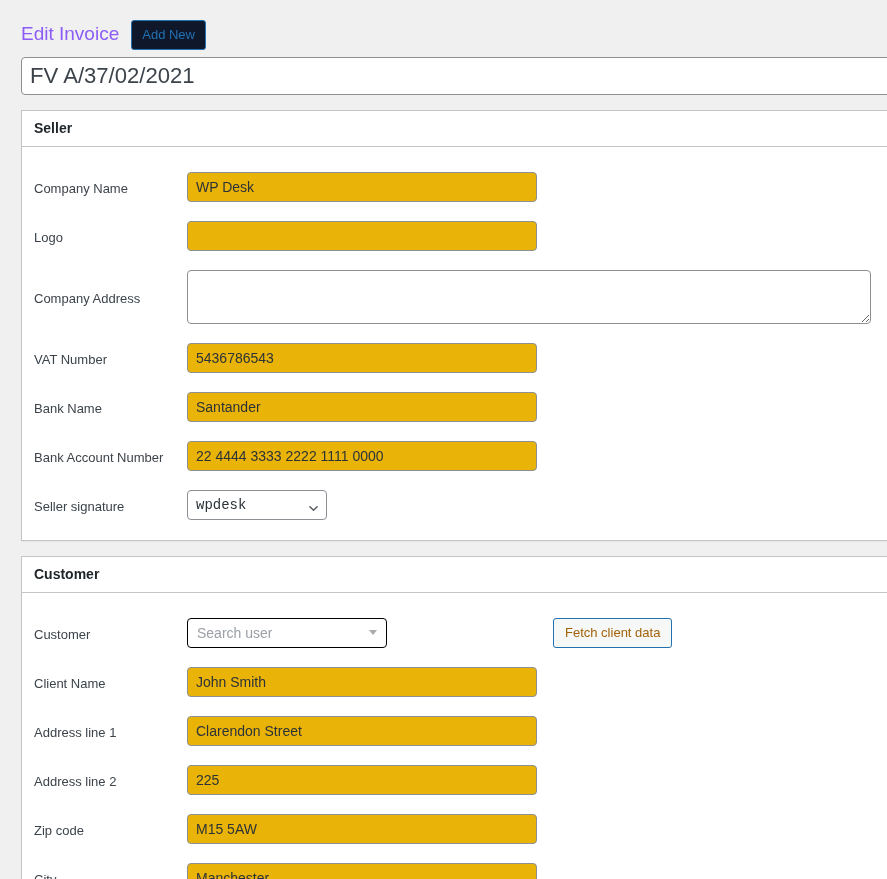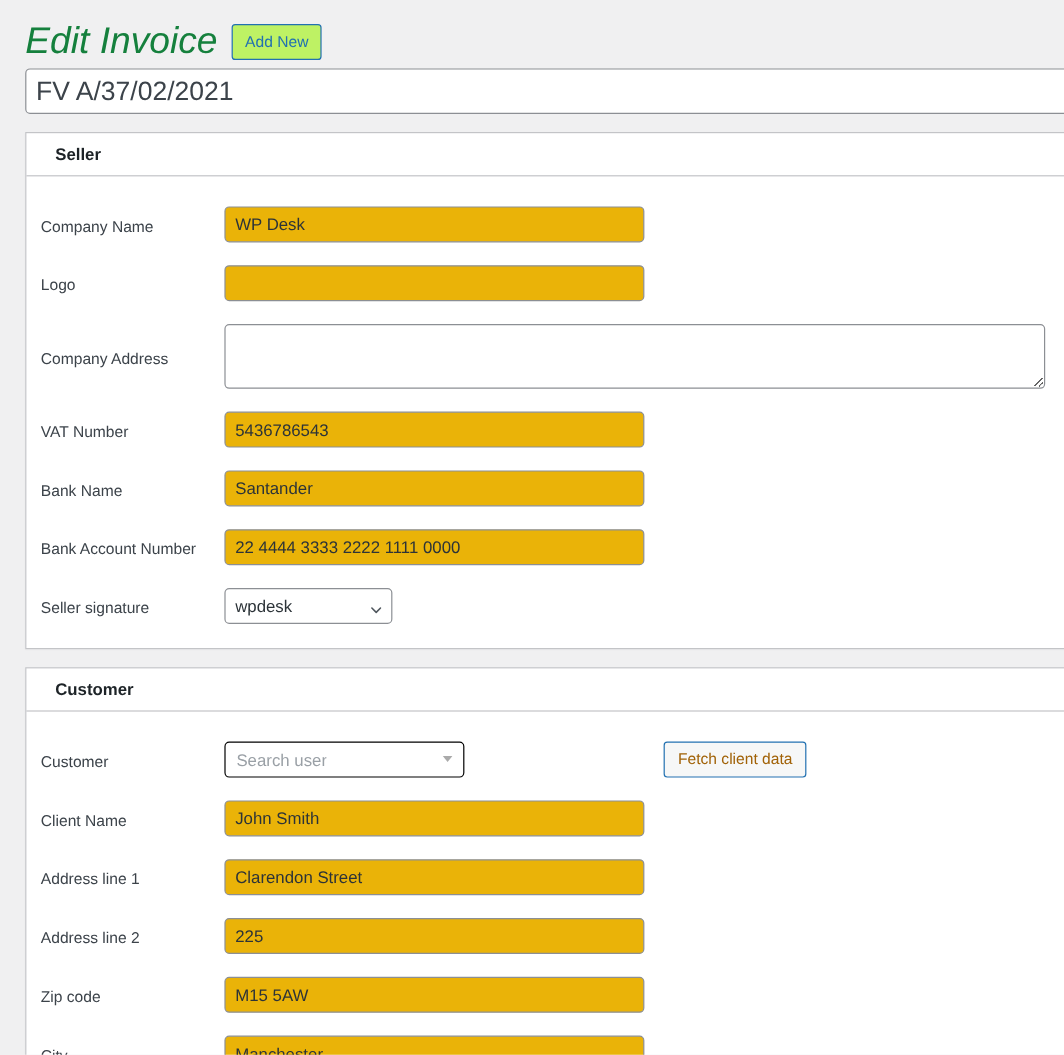--- a/index.html
+++ b/index.html
@@ -20,36 +20,35 @@
 
   
   .page-head {
     display: flex;
     align-items: center;
     gap: 10px;
     padding: 17px 0 0 21px;
     height: 52px;
   }
   .page-title {
-    font-size: 31px;
+    font-size: 19px;
     font-weight: 400;
     line-height: 1.3;
-    color: #15803d;
+    color: #8b5cf6;
     margin: 0;
     padding: 0 2px 0 0;
     white-space: nowrap;
-    font-style: italic;
   }
   .add-new-btn {
     display: inline-block;
     font-size: 13px;
     line-height: 2.15384615;
     padding: 0 10px;
     color: #2271b1;
-    background: #bef264;
+    background: #0f172a;
     border: 1px solid #2271b1;
     border-radius: 3px;
     text-decoration: none;
     white-space: nowrap;
     cursor: pointer;
     font-family: "Liberation Sans", sans-serif;
     height: 30px;
   }
 
   
@@ -86,21 +85,21 @@
     align-items: center;
     height: 36px;
     padding: 0 12px;
     border-bottom: 1px solid #c3c4c7;
   }
   .panel-title {
     font-size: 14px;
     font-weight: 600;
     line-height: 1.4;
     color: #1d2327;
-    margin: 12px;
+    margin: 0;
     padding: 0;
   }
   .panel-body {
     padding: 12px 12px 14px 12px;
   }
 
   
   .form-row {
     display: flex;
     align-items: center;
@@ -158,21 +157,21 @@
     width: 140px;
     height: 30px;
     padding: 0 8px 0 8px;
     font-size: 14px;
     line-height: 28px;
     color: #2c3338;
     background-color: #fff;
     border: 1px solid #8c8f94;
     border-radius: 4px;
     outline: none;
-    font-family: Liberation Sans, sans-serif;
+    font-family: Liberation Mono, monospace;
     appearance: none;
     -webkit-appearance: none;
   }
   .select-shell {
     position: relative;
     display: inline-block;
   }
   .select-shell .chev {
     position: absolute;
     right: 9px;

